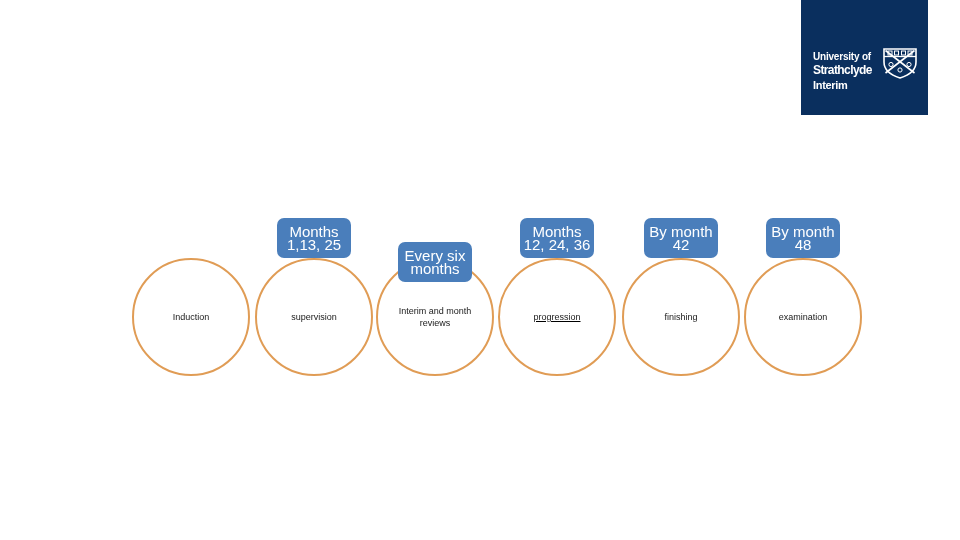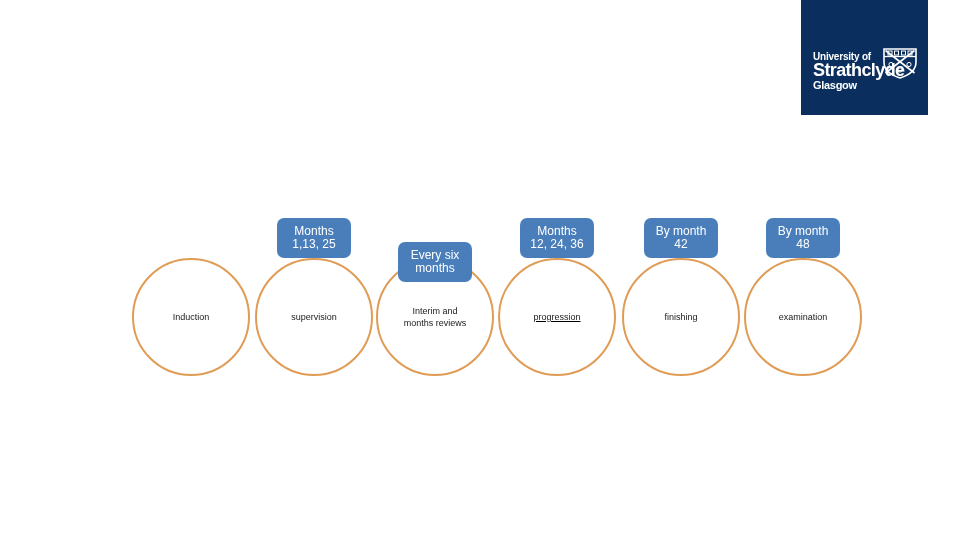--- a/index.html
+++ b/index.html
@@ -39,21 +39,21 @@
     color: #ffffff;
   }
   #logo-university-of {
     font-size: 10px;
     font-weight: bold;
     letter-spacing: -0.2px;
     line-height: 9px;
     white-space: nowrap;
   }
   #logo-strathclyde {
-    font-size: 18px;
+    font-size: 12px;
     font-weight: bold;
     letter-spacing: -0.6px;
     line-height: 18px;
     white-space: nowrap;
   }
   #logo-glasgow {
     font-size: 11px;
     font-weight: bold;
     letter-spacing: -0.3px;
     line-height: 13px;
@@ -102,42 +102,42 @@
     width: 74px;
     height: 40px;
     background: #4a7ebb;
     border-radius: 7px;
     display: flex;
     align-items: center;
     justify-content: center;
     box-sizing: border-box;
   }
   .stage-box-label {
-    font-size: 12px;
+    font-size: 15px;
     color: #ffffff;
     text-align: center;
     line-height: 13px;
     white-space: pre-line;
   }
 </style>
 </head>
 <body>
 
 <div id="diagram">
 
   <div class="stage-circle" style="left:132px; top:258px;">
     <span class="stage-circle-label">Induction</span>
   </div>
 
   <div class="stage-circle" style="left:255px; top:258px;">
     <span class="stage-circle-label">supervision</span>
   </div>
 
   <div class="stage-circle" style="left:376px; top:258px;">
-    <span class="stage-circle-label">Interim and months reviews</span>
+    <span class="stage-circle-label">Interim and month reviews</span>
   </div>
 
   <div class="stage-circle" style="left:498px; top:258px;text-decoration:underline;">
     <span class="stage-circle-label">progression</span>
   </div>
 
   <div class="stage-circle" style="left:744px; top:258px;">
     <span class="stage-circle-label">examination</span>
   </div>
 
@@ -191,17 +191,17 @@
 
         <circle cx="10" cy="18.5" r="2.1" fill="none" stroke="#ffffff" stroke-width="1"></circle>
         <circle cx="28" cy="18.5" r="2.1" fill="none" stroke="#ffffff" stroke-width="1"></circle>
         <circle cx="19" cy="24" r="2.1" fill="none" stroke="#ffffff" stroke-width="1"></circle>
       </svg>
     </div>
 
     <div id="logo-wordmark">
       <div id="logo-university-of">University of</div>
       <div id="logo-strathclyde">Strathclyde</div>
-      <div id="logo-glasgow">Glasgow</div>
+      <div id="logo-glasgow">Interim</div>
     </div>
 
   </div>
 </div>
 
 </body></html>

